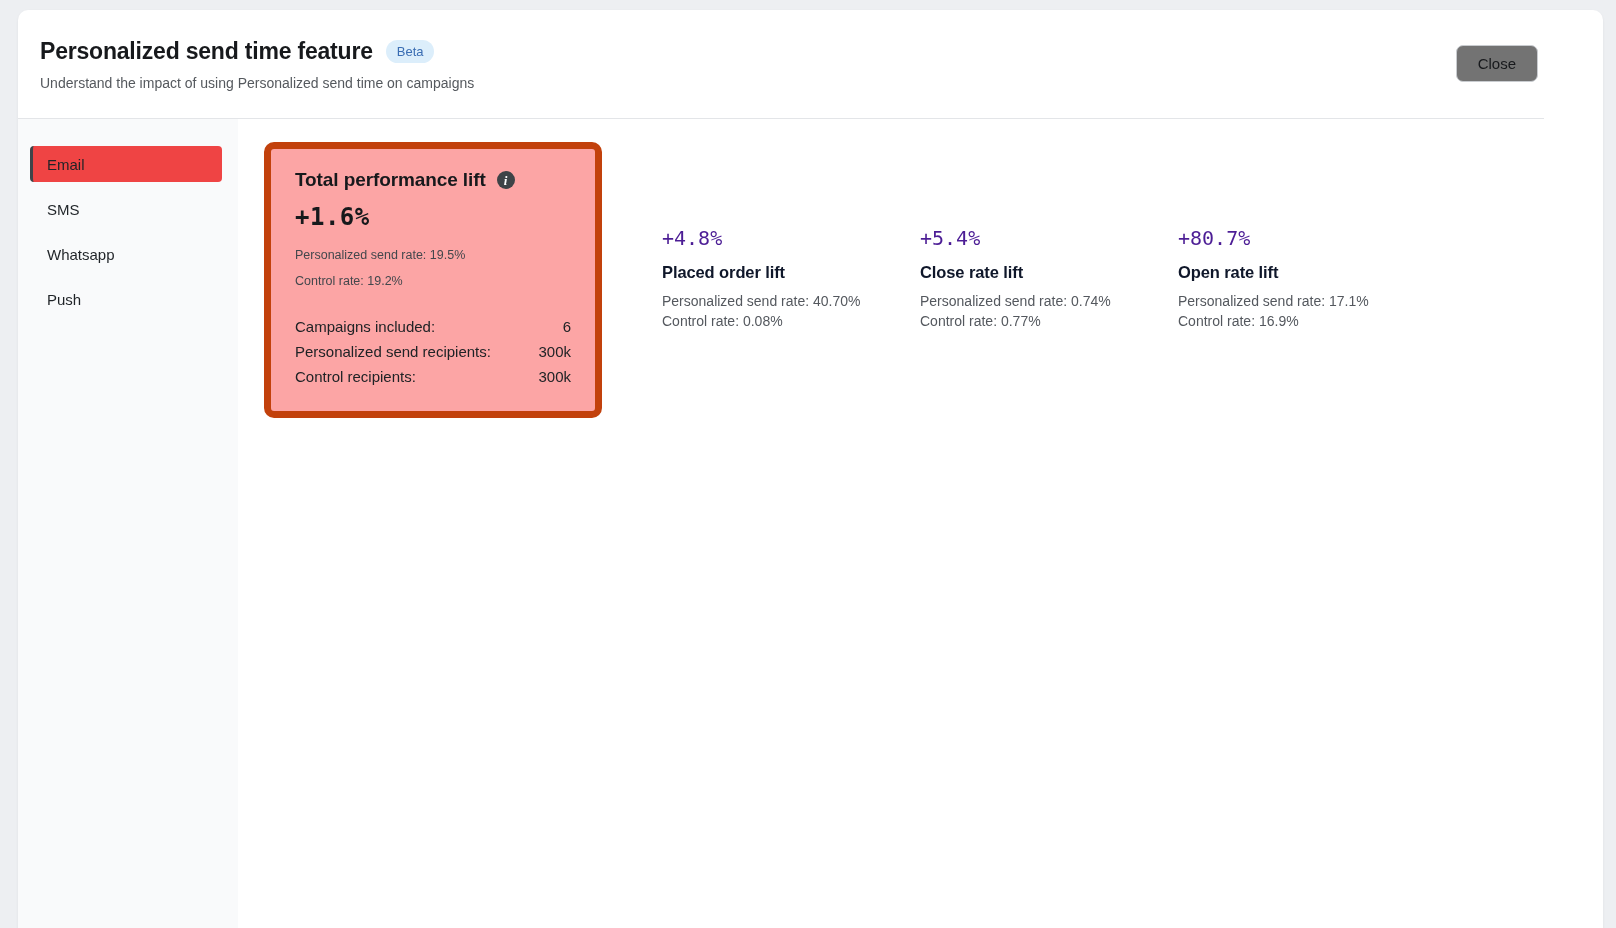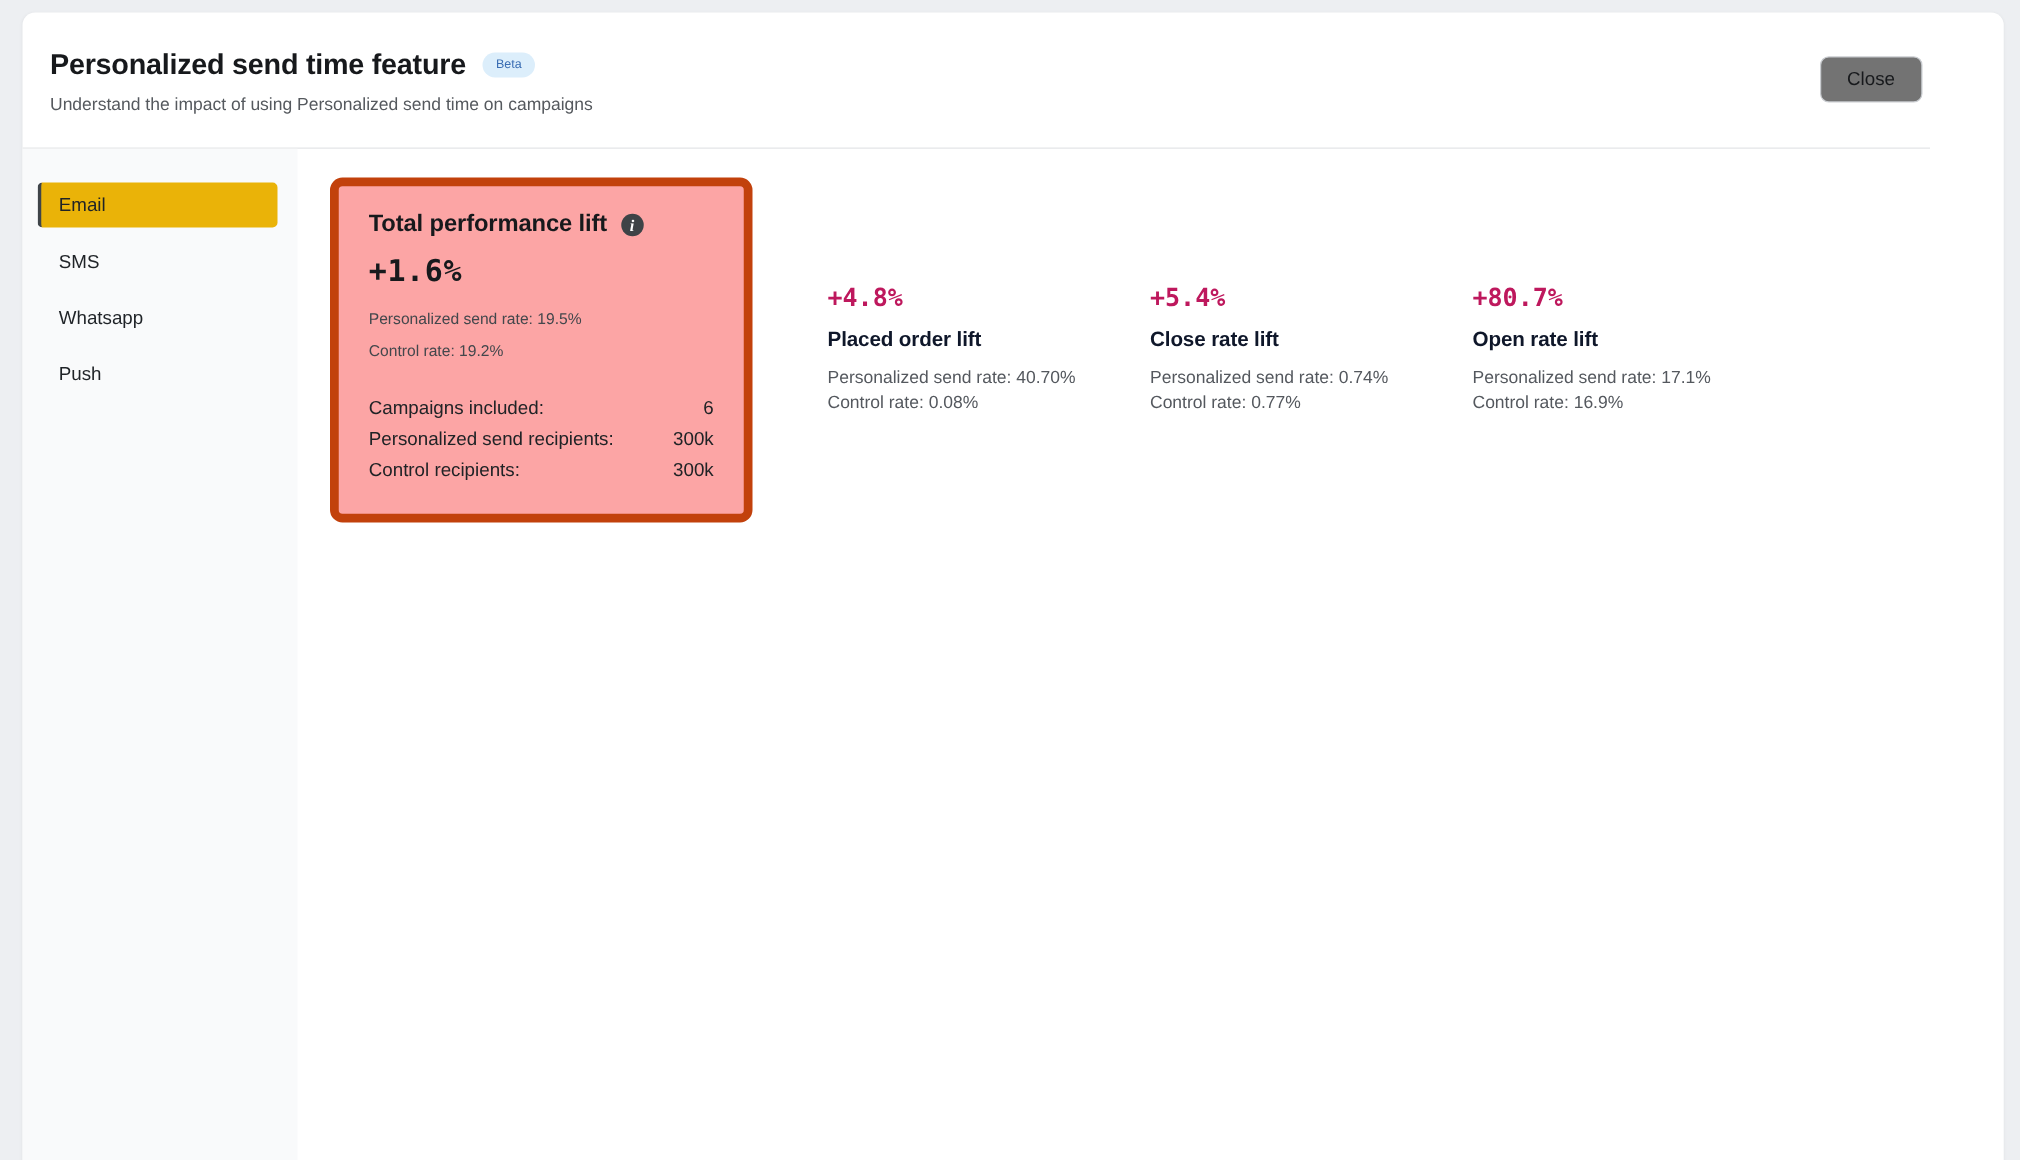--- a/index.html
+++ b/index.html
@@ -28,21 +28,21 @@
   .title-row h1 {
     font-size: 23px;
     font-weight: 700;
     letter-spacing: -0.2px;
     color: #17191c;
   }
   .badge {
     margin-left: 13px;
     background: #dceefb;
     color: #3a6db3;
-    font-size: 10px;
+    font-size: 13px;
     font-weight: 500;
     padding: 4px 11px;
     border-radius: 13px;
     line-height: 1.2;
   }
   .subtitle {
     margin-top: 10px;
     font-size: 14px;
     color: #55595e;
   }
@@ -77,21 +77,21 @@
     height: 36px;
     margin: 0 16px 9px 12px;
     padding-left: 14px;
     border-left: 3px solid transparent;
     border-radius: 4px;
     font-size: 15px;
     color: #1f2327;
     cursor: pointer;
   }
   .nav-item.selected {
-    background: #eab308;
+    background: #ef4444;
     border-left-color: #3f4449;
   }
   
   .main {
     flex: 1;
     display: flex;
     align-items: flex-start;
     padding: 23px 0 0 26px;
   }
   .card {
@@ -151,22 +151,22 @@
   
   .metrics {
     display: flex;
     margin-left: 60px;
     margin-top: 84px;
   }
   .metric { width: 258px; flex: 0 0 258px; }
   .metric-lift {
     font-family: "DejaVu Sans Mono", monospace;
     font-size: 20px;
-    font-weight: 700;
-    color: #be185d;
+    font-weight: 400;
+    color: #4c1d95;
   }
   .metric-name {
     margin-top: 13px;
     font-size: 16.5px;
     font-weight: 700;
     letter-spacing: -0.1px;
     color: #0f172a;
   }
   .metric-rate {
     font-size: 14px;

